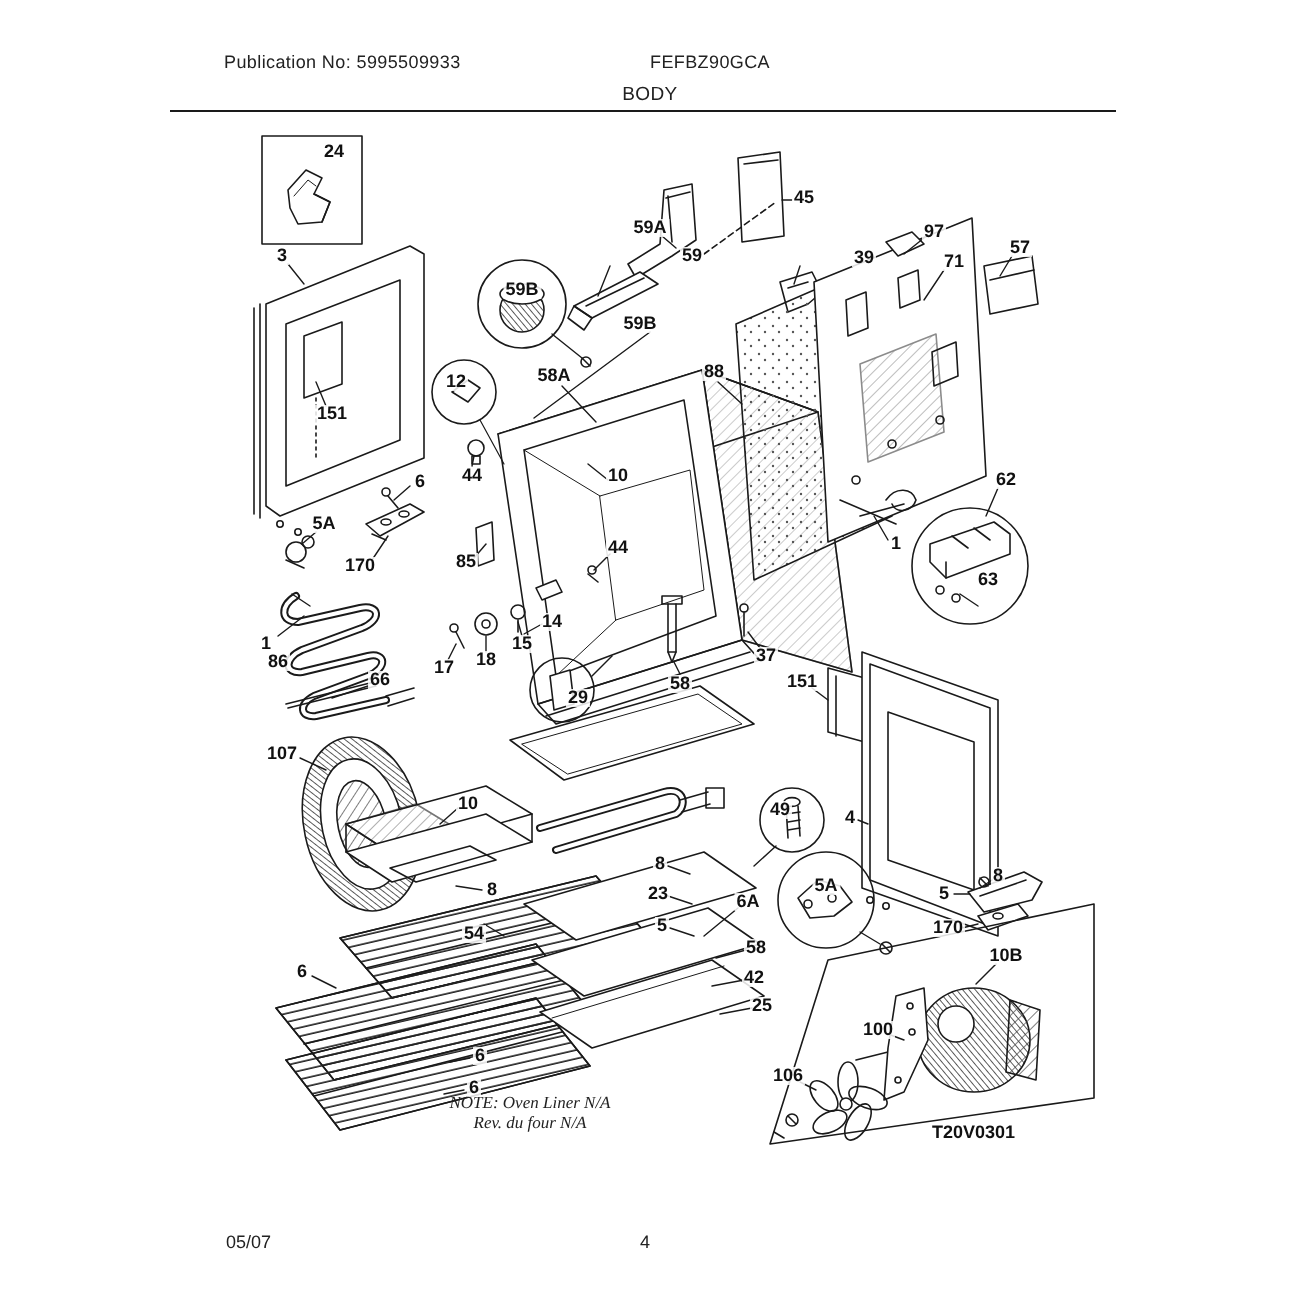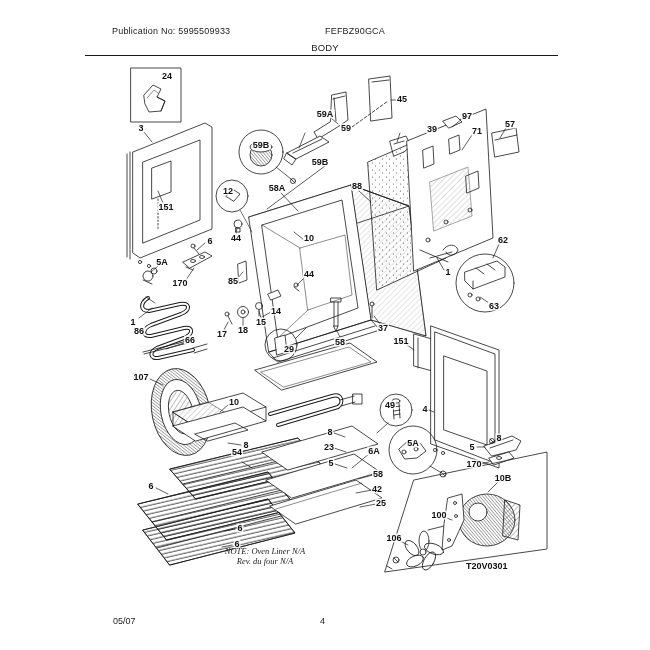--- a/index.html
+++ b/index.html
@@ -361,33 +361,33 @@
       <span class="callout" style="left: 402px; top: 99px;">45</span>
       <span class="callout" style="left: 400px; top: 129px; margin-left: 32px;">39</span>
       <span class="callout" style="left: 467px; top: 116px;">97</span>
       <span class="callout" style="left: 477px; top: 131px;">71</span>
       <span class="callout" style="left: 510px; top: 124px;">57</span>
       <span class="callout" style="left: 357px; top: 186px;">88</span>
       <span class="callout" style="left: 277px; top: 188px;">58A</span>
       <span class="callout" style="left: 320px; top: 162px;">59B</span>
       <span class="callout" style="left: 309px; top: 238px;">10</span>
       <span class="callout" style="left: 503px; top: 240px;">62</span>
-      <span class="callout" style="left: 494px; top: 306px;">63</span>
+      <span class="callout" style="left: 494px; top: 290px;">63</span>
       <span class="callout" style="left: 448px; top: 272px;">1</span>
       <span class="callout" style="left: 309px; top: 274px;">44</span>
       <span class="callout" style="left: 233px; top: 281px;">85</span>
       <span class="callout" style="left: 276px; top: 311px;">14</span>
       <span class="callout" style="left: 261px; top: 322px;">15</span>
       <span class="callout" style="left: 243px; top: 330px;">18</span>
       <span class="callout" style="left: 222px; top: 334px;">17</span>
       <span class="callout" style="left: 289px; top: 349px;">29</span>
       <span class="callout" style="left: 340px; top: 342px;">58</span>
       <span class="callout" style="left: 383px; top: 328px;">37</span>
       <span class="callout" style="left: 401px; top: 341px;">151</span>
-      <span class="callout" style="left: 237px; top: 452px;">54</span>
+      <span class="callout" style="left: 237px; top: 467px;">54</span>
       <span class="callout" style="left: 234px; top: 402px;">10</span>
       <span class="callout" style="left: 246px; top: 445px;">8</span>
       <span class="callout" style="left: 151px; top: 486px;">6</span>
       <span class="callout" style="left: 240px; top: 528px;">6</span>
       <span class="callout" style="left: 237px; top: 544px;">6</span>
       <span class="callout" style="left: 330px; top: 432px;">8</span>
       <span class="callout" style="left: 329px; top: 447px;">23</span>
       <span class="callout" style="left: 331px; top: 463px;">5</span>
       <span class="callout" style="left: 374px; top: 451px;">6A</span>
       <span class="callout" style="left: 378px; top: 474px;">58</span>

